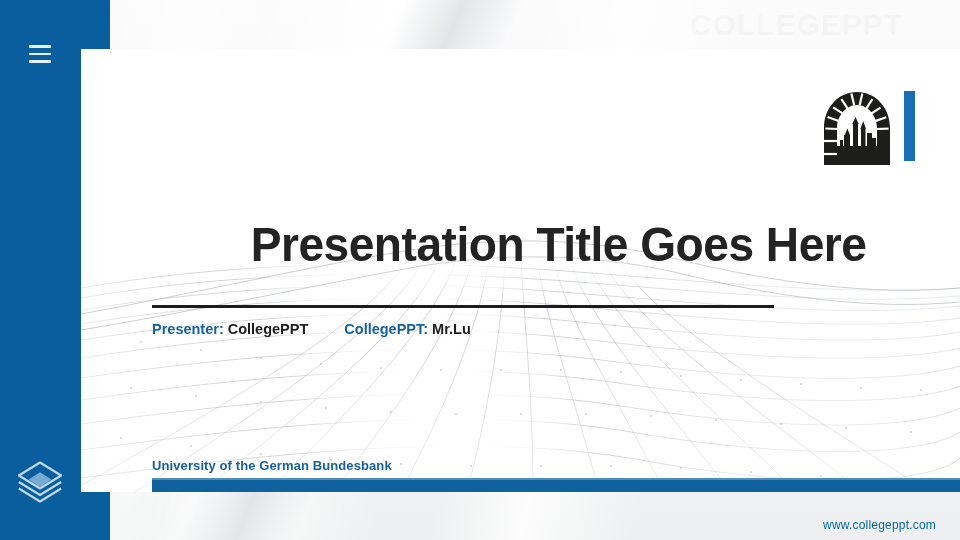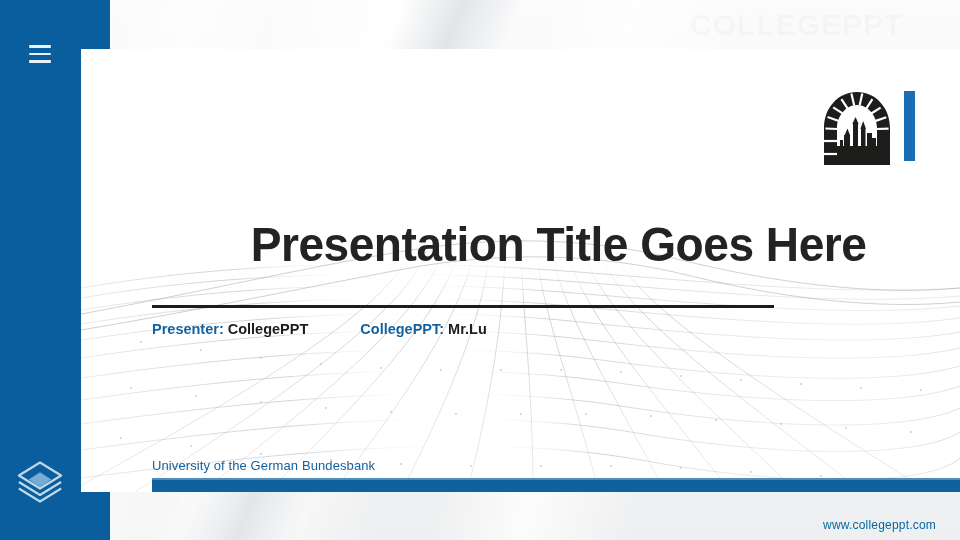--- a/index.html
+++ b/index.html
@@ -106,33 +106,34 @@
   }
 
   .rule {
     position:absolute; left:71px; top:256px;
     width:622px; height:3px;
     background:#1c1c1c;
   }
 
   .credits {
     position:absolute; left:71px; top:272px;
-    display:flex; align-items:baseline; gap:52px;
+    display:flex; align-items:baseline; gap:36px;
     font-size:14.5px; font-weight:bold;
   }
   .credit { white-space:nowrap; }
   .credit .k { color:#16629f; }
   .credit .v { color:#1d1d1d; margin-left:4px; }
 
   .org {
     position:absolute; left:71px; top:409px;
     font-size:13px;
     color:#15609d;
     letter-spacing:.1px;
     white-space:nowrap;
+    font-weight:bold;
   }
 
   .slide-bar {
     position:absolute; left:71px; bottom:0;
     width:808px; height:14px;
     background:#10629f;
   }
   .slide-bar::after {
     content:"";
     position:absolute; left:0; top:0; right:0; height:2px;

